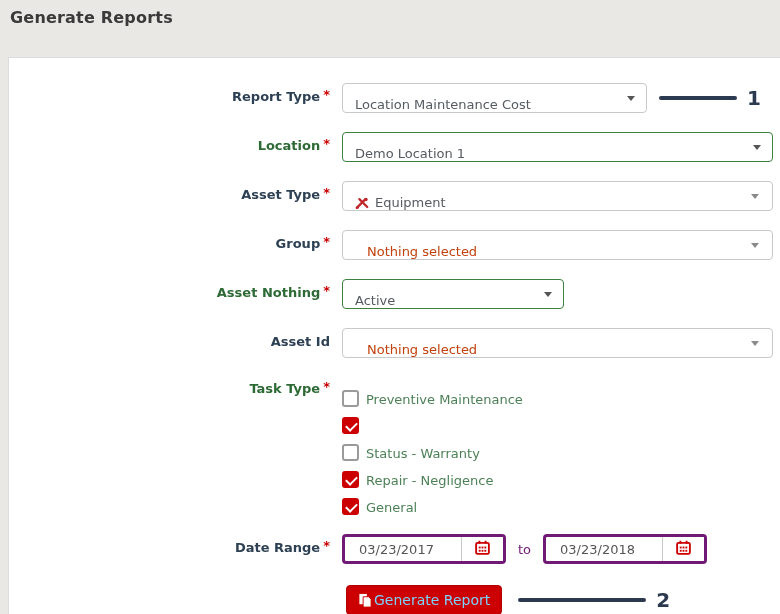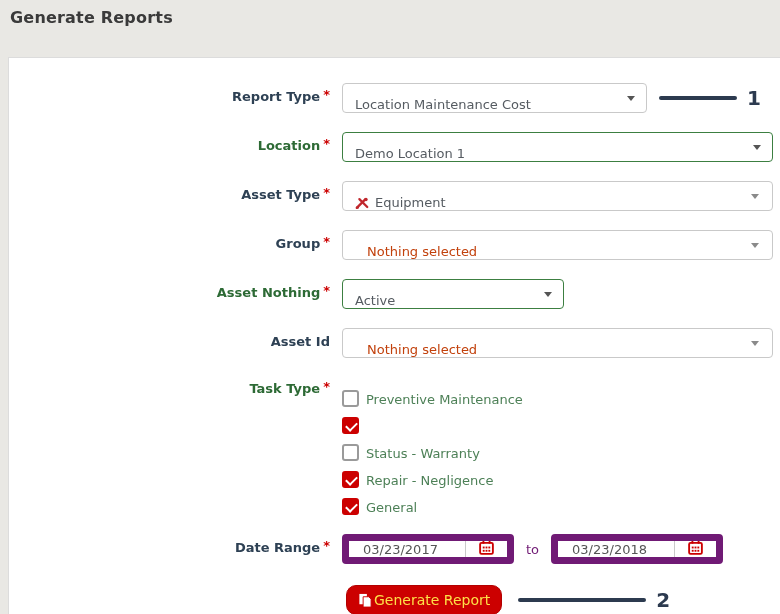--- a/index.html
+++ b/index.html
@@ -50,29 +50,29 @@
   .cb {
     width:17px; height:17px; border:2px solid #9a9a9a; border-radius:3px;
     background:#fff; margin-right:7px; position:relative; flex:0 0 auto;
   }
   .check-row[data-checked="true"] .cb { background:#cc0000; border-color:#cc0000; }
   .check-row[data-checked="true"] .cb::after {
     content:""; position:absolute; left:4px; top:1px; width:5px; height:9px;
     border-right:2px solid #fff; border-bottom:2px solid #fff; transform:rotate(45deg);
   }
 
-  .dategroup { display:flex; height:30px; border:7px solid #701a75; border-radius:4px; background:#fff; overflow:hidden; }
+  .dategroup { display:flex; height:30px; border:3px solid #701a75; border-radius:4px; background:#fff; overflow:hidden; }
   .date-input { width:116px; display:flex; align-items:center; padding-left:14px; font-size:13px; color:#555; }
   .date-addon { width:42px; border-left:1px solid #c9c9c9; display:flex; align-items:center; justify-content:center; cursor:pointer; background:#fff; }
   .to-label { margin:0 12px; font-size:13px; color:#701a75; }
 
   .btn-generate {
     display:flex; align-items:center; height:30px; margin-left:4px; padding:0 11px;
-    background:#cc0000; border:1px solid #b30000; border-radius:10px;
-    color:#fde047; font-size:14px; cursor:pointer; font-family:inherit;
+    background:#cc0000; border:1px solid #b30000; border-radius:4px;
+    color:#7dd3fc; font-size:14px; cursor:pointer; font-family:inherit;
   }
   .btn-generate .btn-icon { display:inline-flex; margin-right:2px; }
 
   .annot { display:flex; align-items:center; margin-left:12px; }
   .annot-line { width:78px; height:4px; background:#2c3a4f; border-radius:2px; }
   .annot-line.long { width:128px; }
   .annot-num { margin-left:10px; font-size:20px; font-weight:bold; color:#2c3a4f; }
   .annot.btn-annot { margin-left:16px; }
 </style>
 </head>

